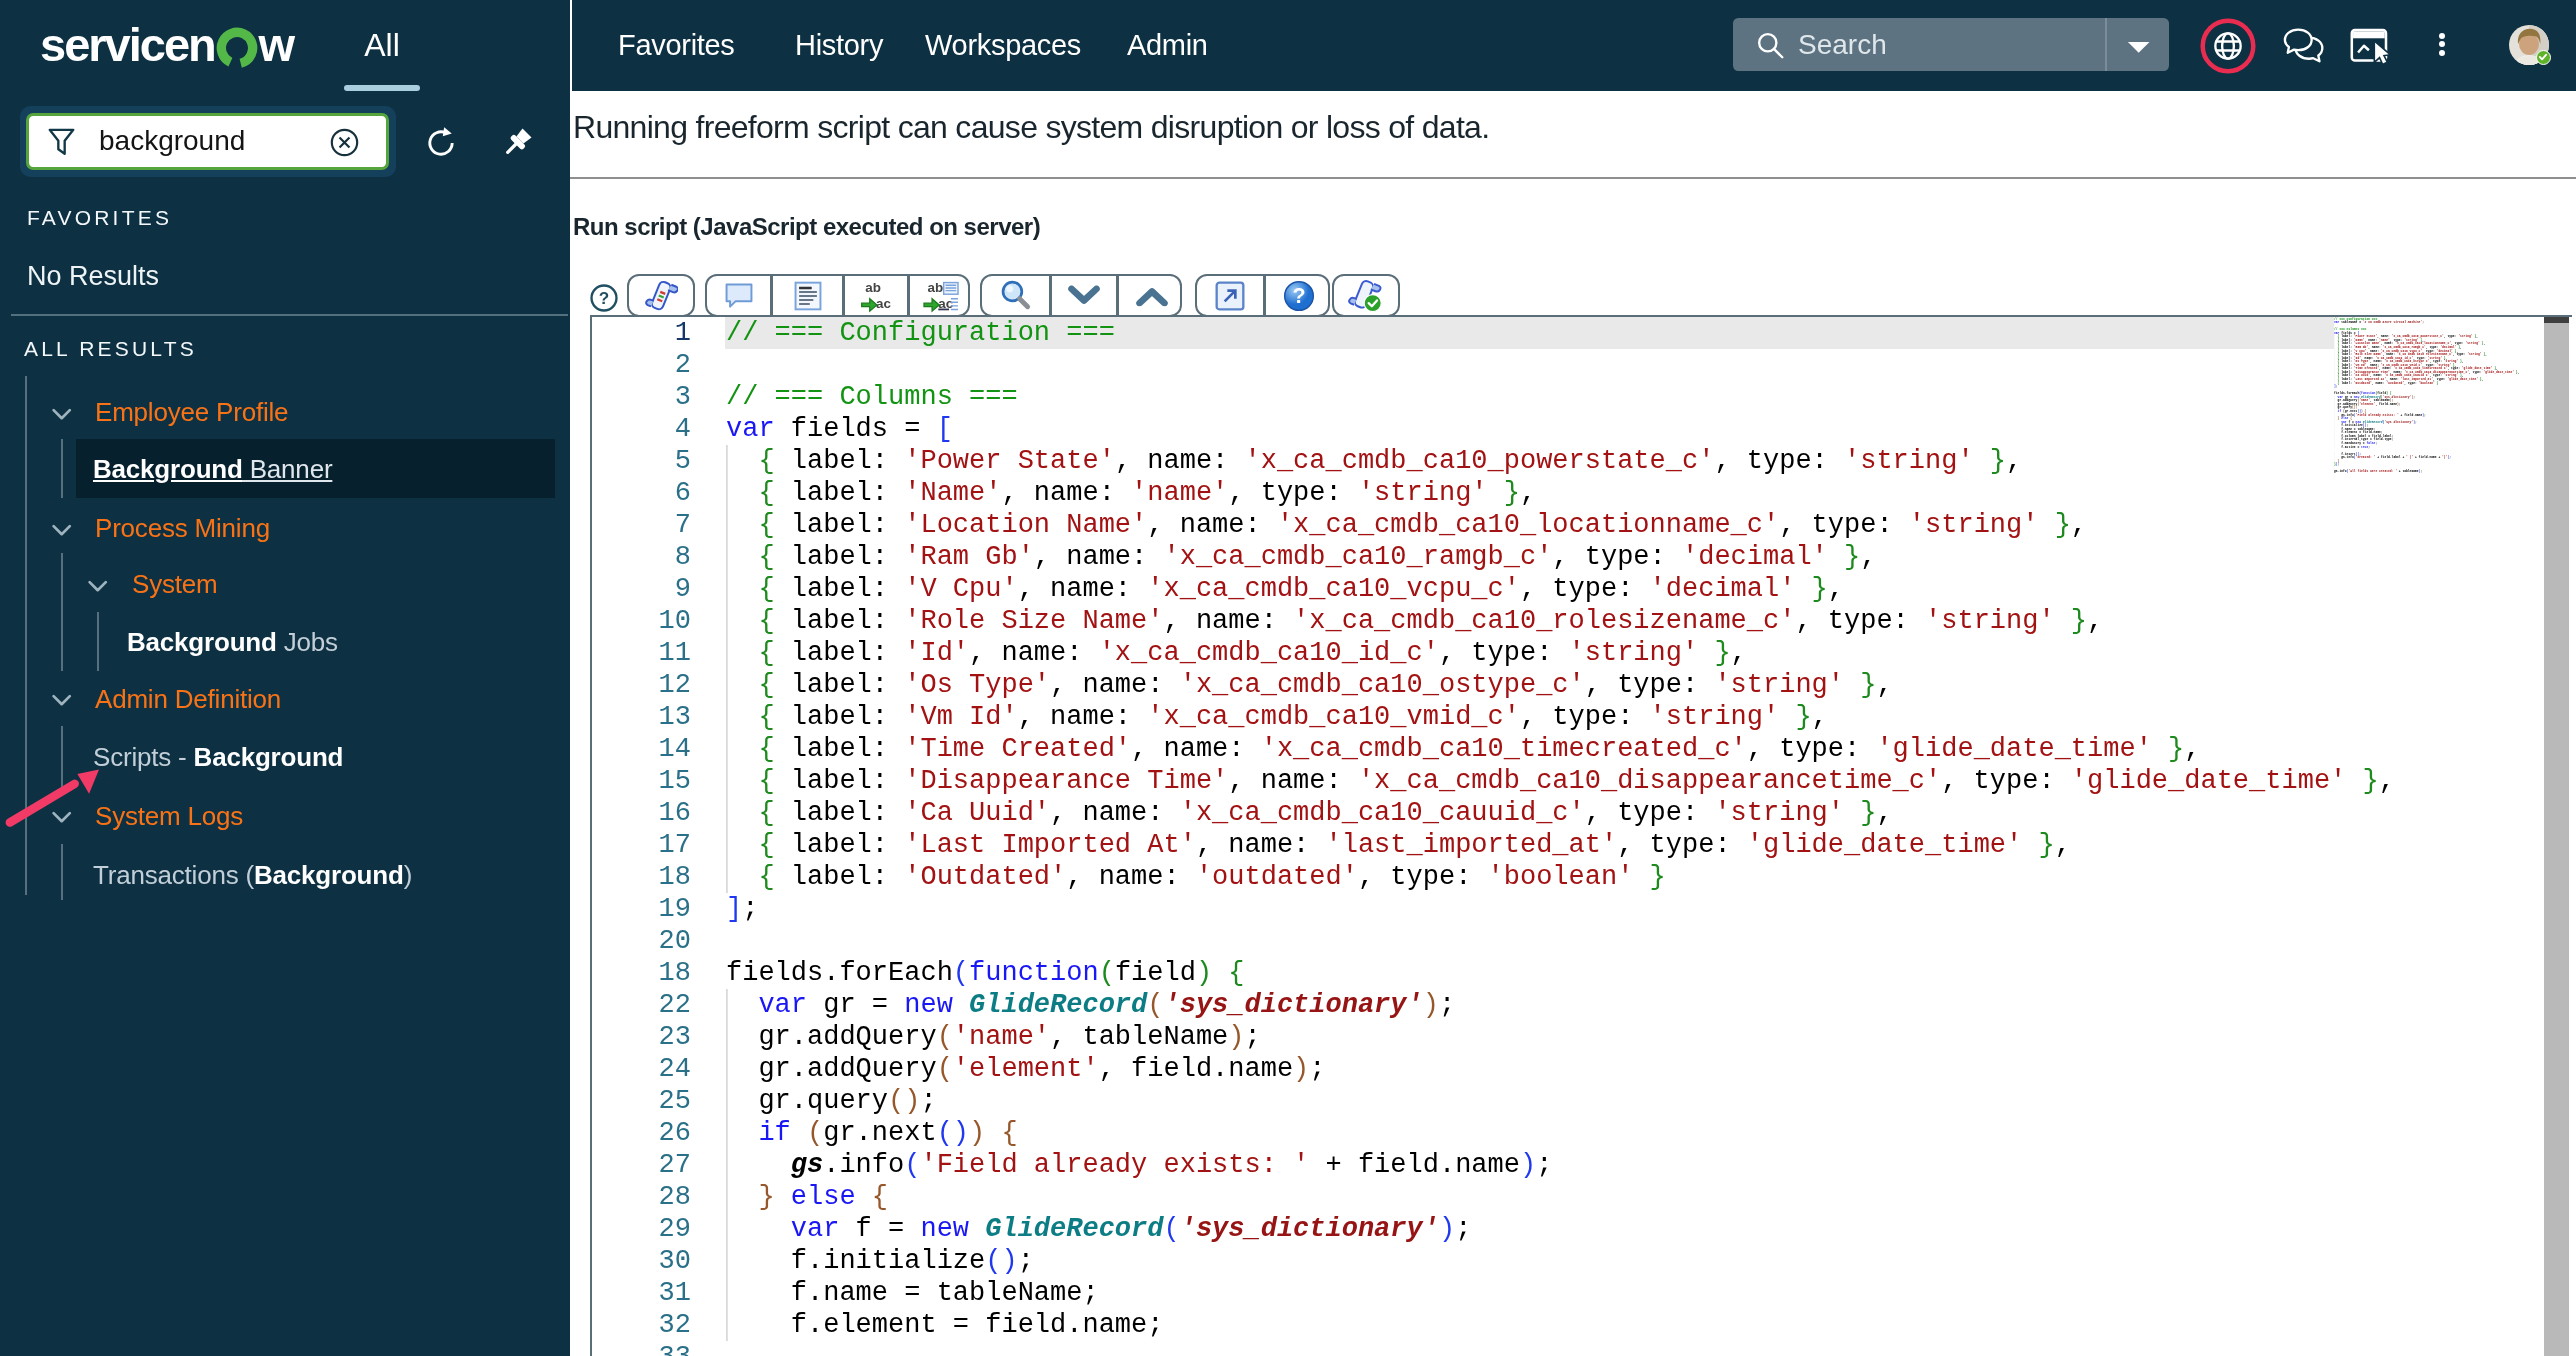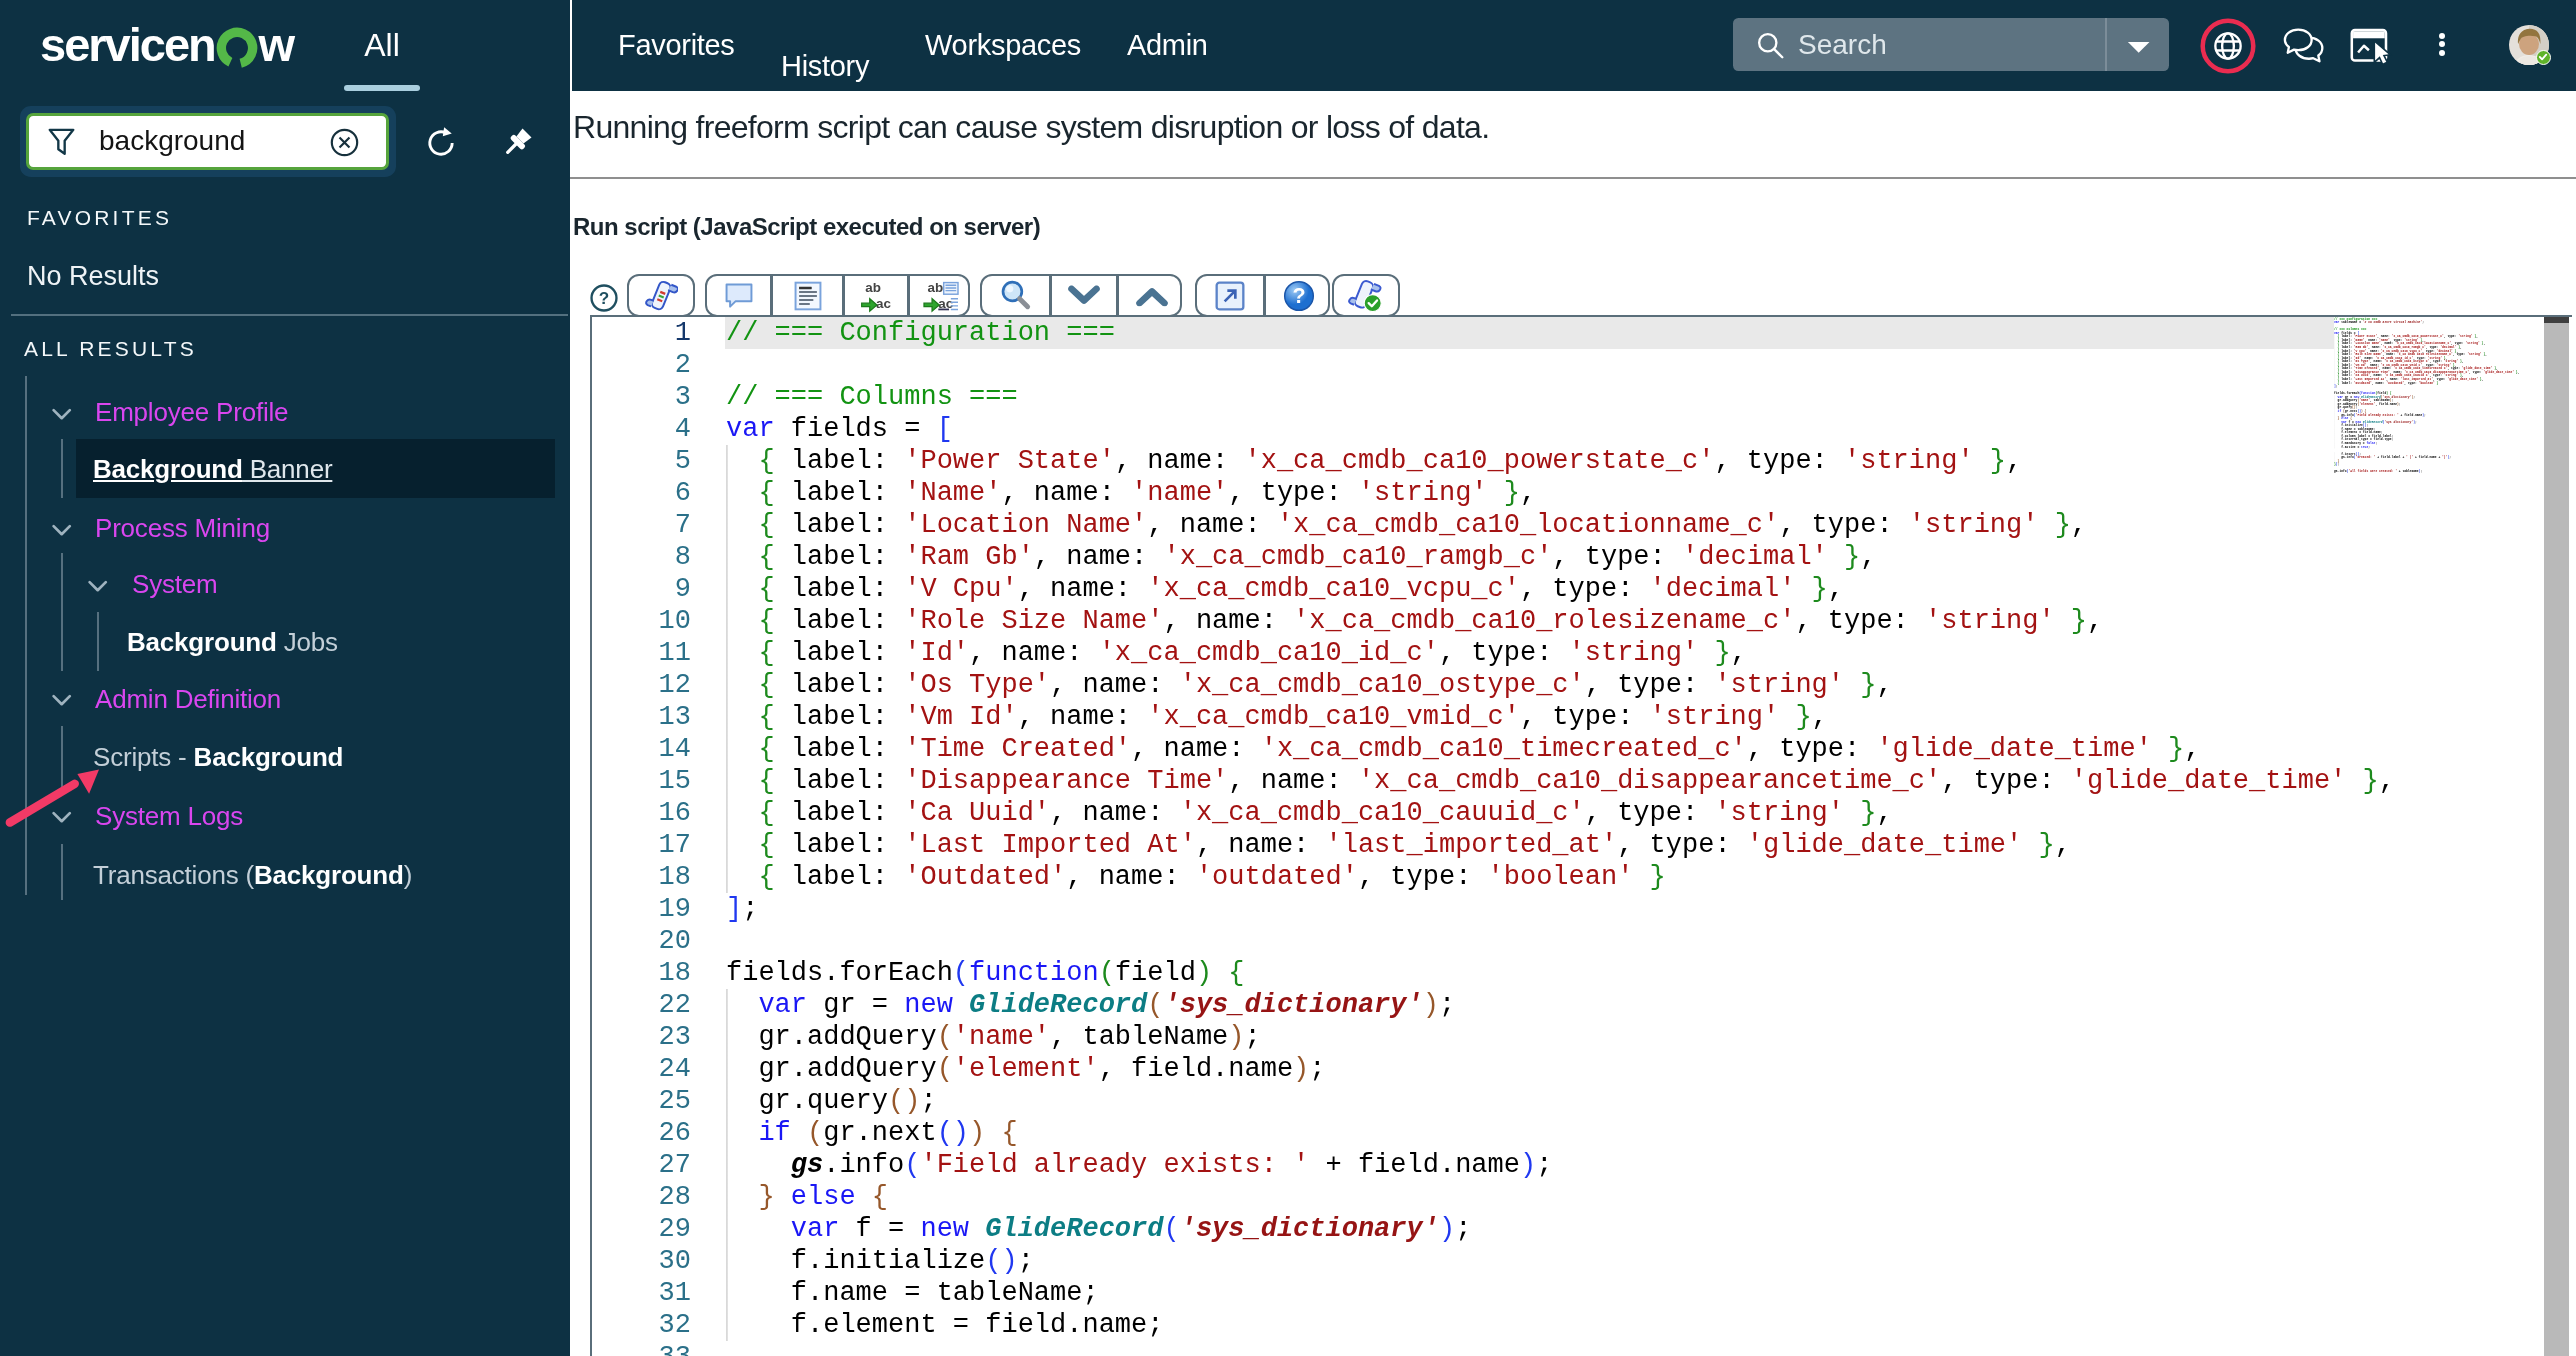--- a/index.html
+++ b/index.html
@@ -11,21 +11,21 @@
   
   #side { position:absolute; left:0; top:0; width:570px; height:1356px; background:#0d3143; }
   #hdr  { position:absolute; left:570px; top:0; width:2006px; height:91px; background:#0d3143;
           border-left:2.7px solid #fff; }
 
   .nav { position:absolute; top:0; height:91px; line-height:91px; color:#fff;
          font-size:29px; letter-spacing:-0.3px; }
 
   
   .cap { color:#f4f8fa; font-size:21px; font-weight:400; letter-spacing:3.2px; }
-  .treetxt { font-size:26px; color:#d946ef; letter-spacing:-0.2px; white-space:pre; }
+  .treetxt { font-size:26px; color:#f97316; letter-spacing:-0.2px; white-space:pre; }
   .treetxt b { color:#fff; font-weight:bold; }
   .vline { position:absolute; width:1.8px; background:#56707f; }
   .chev { position:absolute; width:23.4px; height:23.4px; }
 
   
   #editor { position:absolute; left:590px; top:315px; width:1982px; height:1041px;
             background:#fff; border-top:2.7px solid #5a6e7a; border-left:2.7px solid #5a6e7a; }
   .gl { height:32px; line-height:32px; font-family:"Liberation Mono",monospace; font-size:27px;
         color:#2b7089; text-align:right; }
   .gl.act { color:#15386b; }
@@ -125,21 +125,21 @@
   <div class="abs treetxt" style="left:93px;top:860px;color:#c3cfd8;">Transactions (<b>Background</b>)</div>
 
   <svg class="abs" style="left:0;top:755px;" width="117" height="81" viewBox="0 0 130 90">
     <line x1="11" y1="75" x2="83" y2="32" stroke="#f23a66" stroke-width="9.5" stroke-linecap="round"></line>
     <path d="M110 16 L86 21 L99 43 Z" fill="#f23a66"></path>
   </svg>
 </div>
 
 <div id="hdr">
   <div class="nav" style="left:46px;">Favorites</div>
-  <div class="nav" style="left:209px;margin-top:21px;">History</div>
+  <div class="nav" style="left:223px;">History</div>
   <div class="nav" style="left:353px;">Workspaces</div>
   <div class="nav" style="left:555px;">Admin</div>
 
 
   <div class="abs" style="left:1161px;top:18px;width:436px;height:53px;background:#5d7381;border-radius:5.4px;">
     <svg style="position:absolute;left:22.5px;top:12.6px;" width="29" height="29" viewBox="0 0 32 32">
           <circle cx="13" cy="13" r="9.5" fill="none" stroke="#fff" stroke-width="2.6"></circle>
           <path d="M20 20 L29 29" stroke="#fff" stroke-width="2.6" stroke-linecap="round"></path>
         </svg>
     <span style="position:absolute;left:65px;top:0;height:53px;line-height:53px;color:#dfe7eb;font-size:28px;">Search</span>

